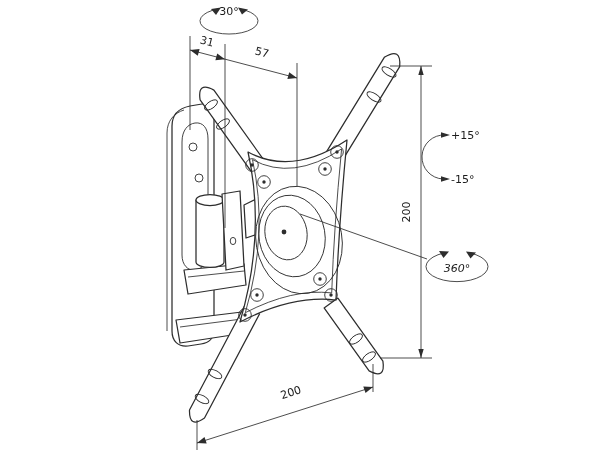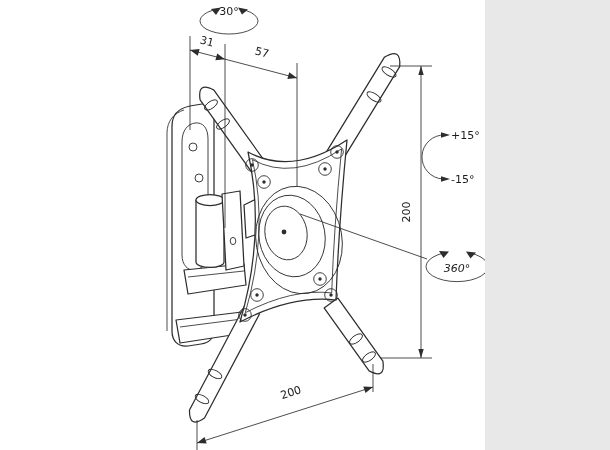--- a/index.html
+++ b/index.html
@@ -1,17 +1,17 @@
 <!DOCTYPE html>
 <html><head>
 <meta charset="utf-8">
 <style>
   html,body{margin:0;padding:0;background:#e8e8e8;}
   .canvas{
-    position:relative;width:485px;height:450px;background:#ffffff;
+    position:relative;width:610px;height:450px;background:#ffffff;
     overflow:hidden;font-family:"DejaVu Sans", sans-serif;
   }
   svg text{
     font-family:"DejaVu Sans", sans-serif;
     font-size:11px;
     fill:#1c1c1c;
   }
   svg .dimtxt{font-size:11px;}
   svg .it{font-style:italic;}
   .outline{fill:#ffffff;stroke:#2d2d2d;stroke-width:1.25;stroke-linejoin:round;}

